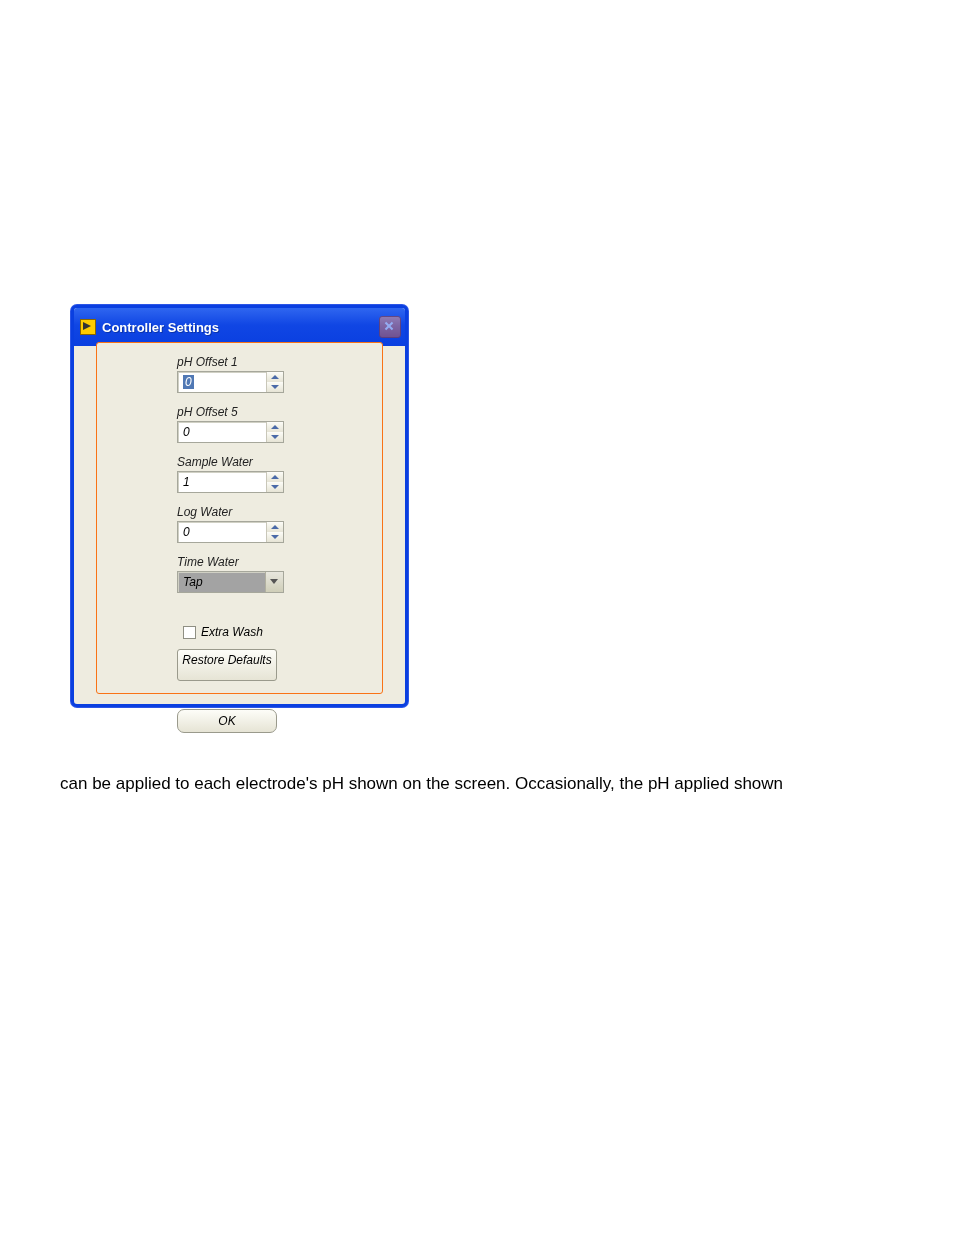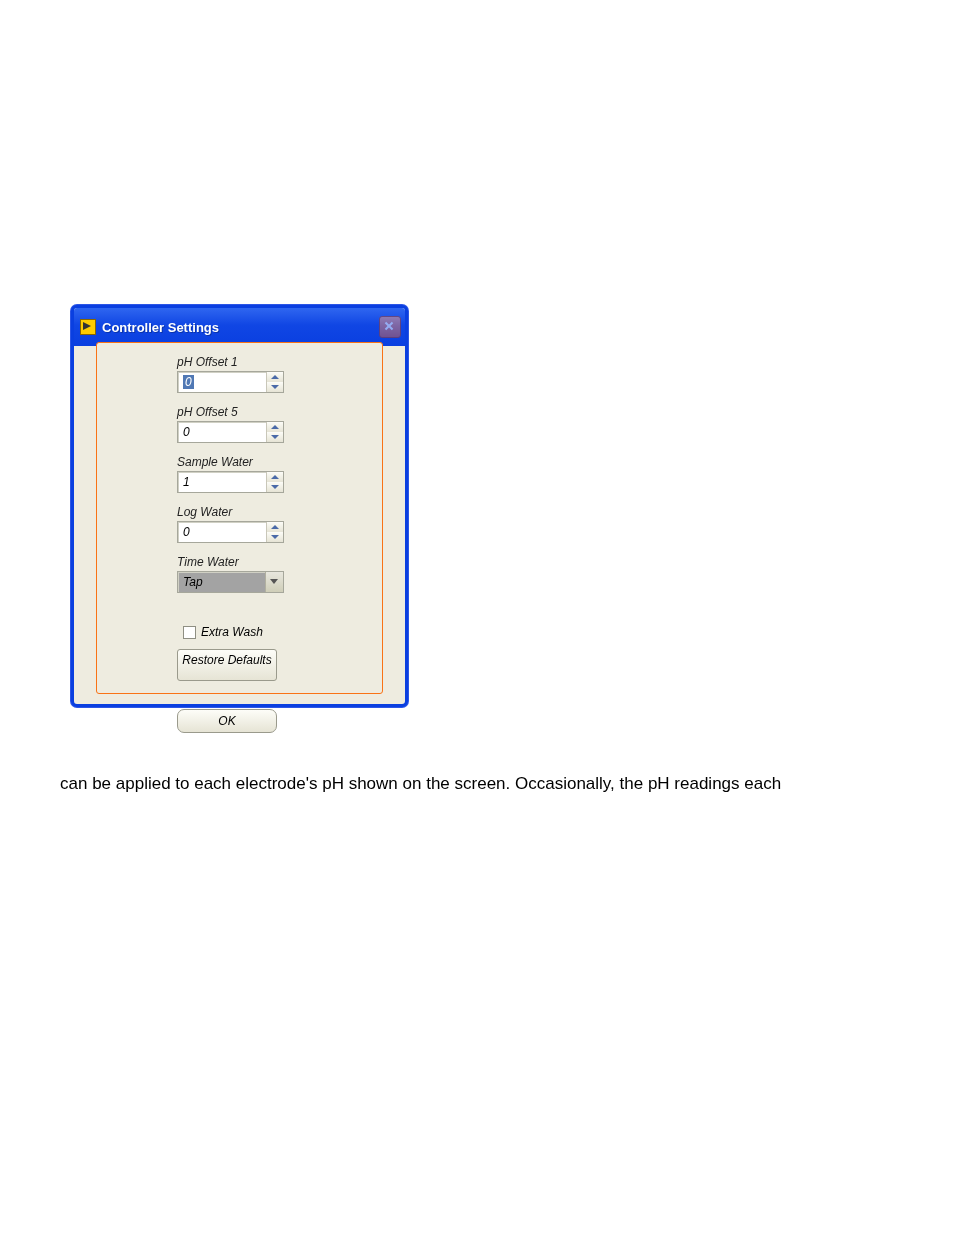--- a/index.html
+++ b/index.html
@@ -344,15 +344,15 @@
         </div>
 
         <div class="ok-btn">
           <span>OK</span>
         </div>
 
       </div>
     </div>
   </div>
 
-  <div class="para">can be applied to each electrode's pH shown on the screen.  Occasionally, the pH readings each</div>
+  <div class="para">can be applied to each electrode's pH shown on the screen.  Occasionally, the pH applied shown</div>
 
 </div>
 
 </body></html>

